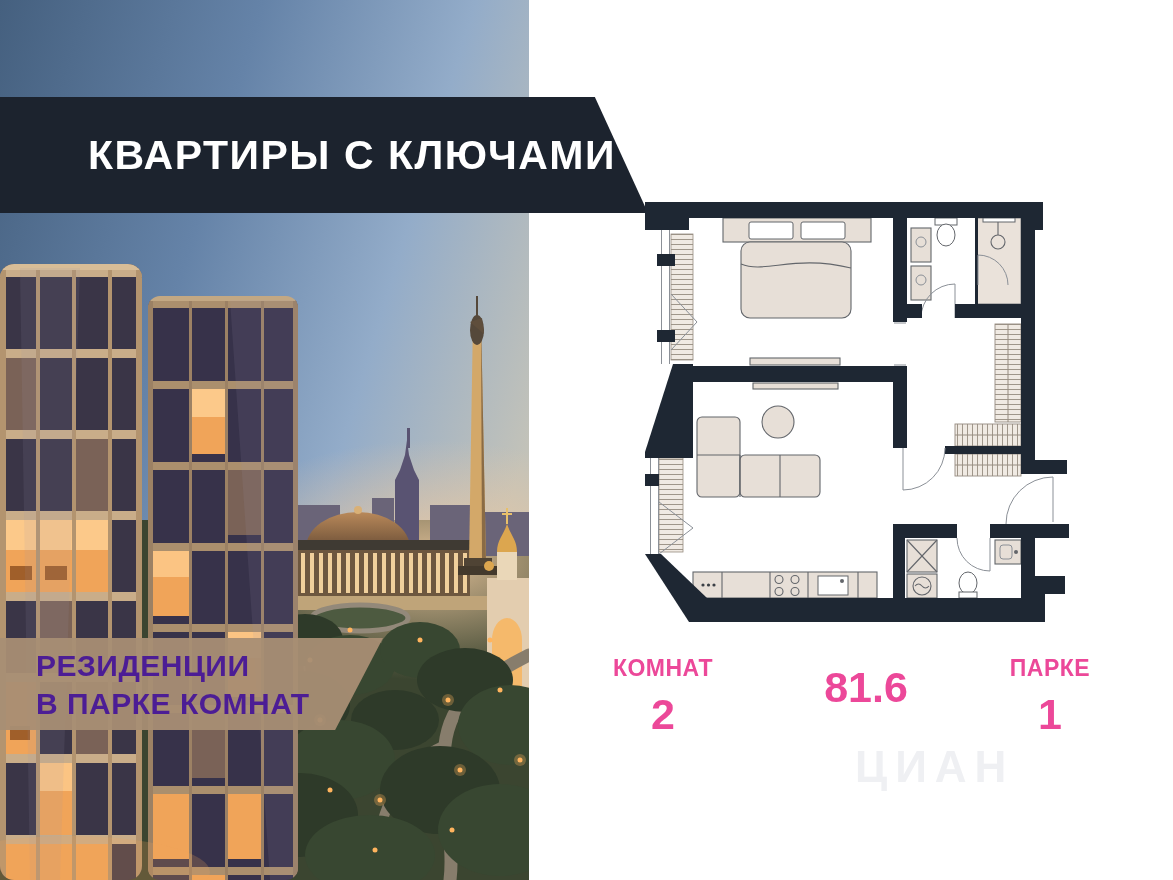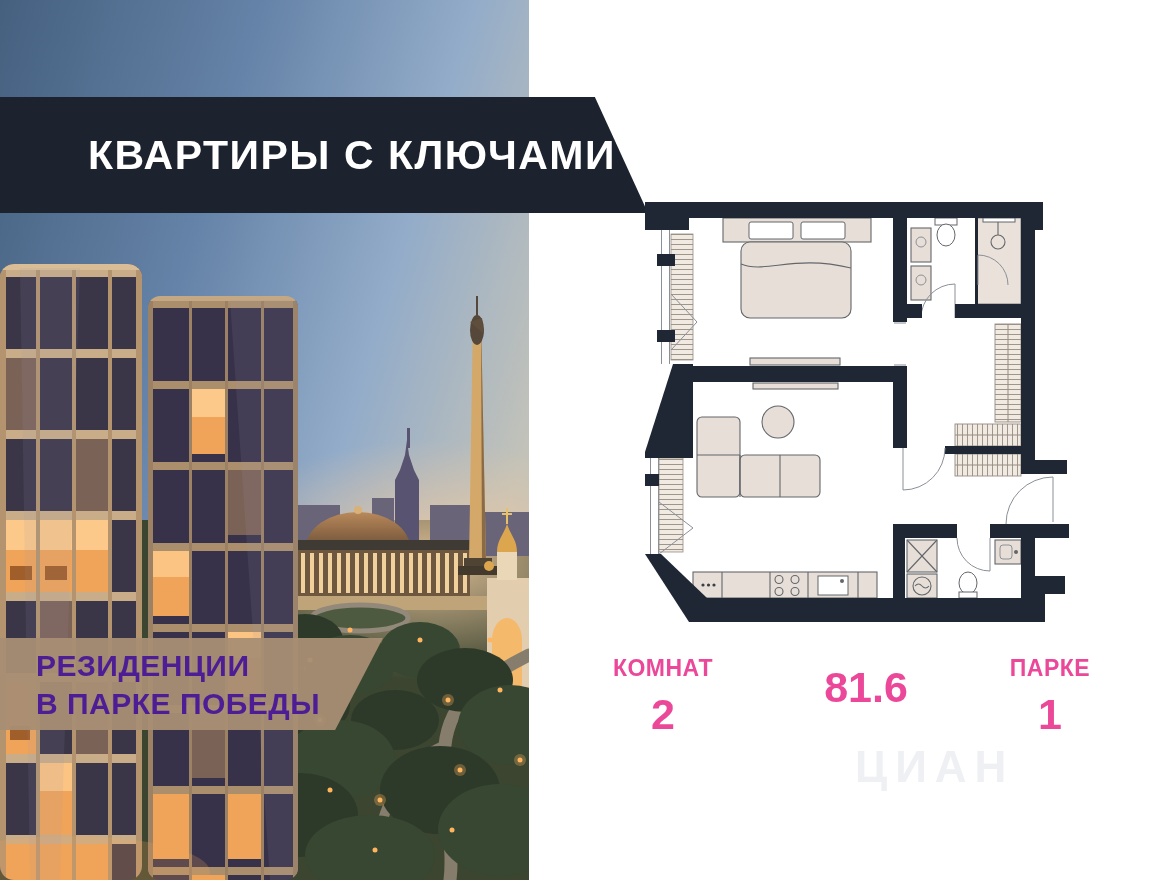--- a/index.html
+++ b/index.html
@@ -260,21 +260,21 @@
       <ellipse cx="70" cy="872" rx="140" ry="36" fill="#f2a65a" opacity="0.22"></ellipse>
     </svg>
   </div>
 
   <div class="top-banner">
     <span>КВАРТИРЫ С КЛЮЧАМИ</span>
   </div>
 
   <div class="res-banner">
     <div class="l1">РЕЗИДЕНЦИИ</div>
-    <div class="l2">В ПАРКЕ ПОБЕДЫ</div>
+    <div class="l2">В ПАРКЕ КОМНАТ</div>
   </div>
 
   <div class="plan">
     <svg width="424" height="420" viewBox="0 0 424 420">
       <defs>
         <pattern id="hH" width="5" height="5" patternUnits="userSpaceOnUse">
           <rect width="5" height="5" fill="#f0eae3"></rect>
             <line x1="0" y1="2.5" x2="5" y2="2.5" stroke="#968c80" stroke-width="0.9"></line>
         </pattern>
         <pattern id="hV" width="5" height="5" patternUnits="userSpaceOnUse">

